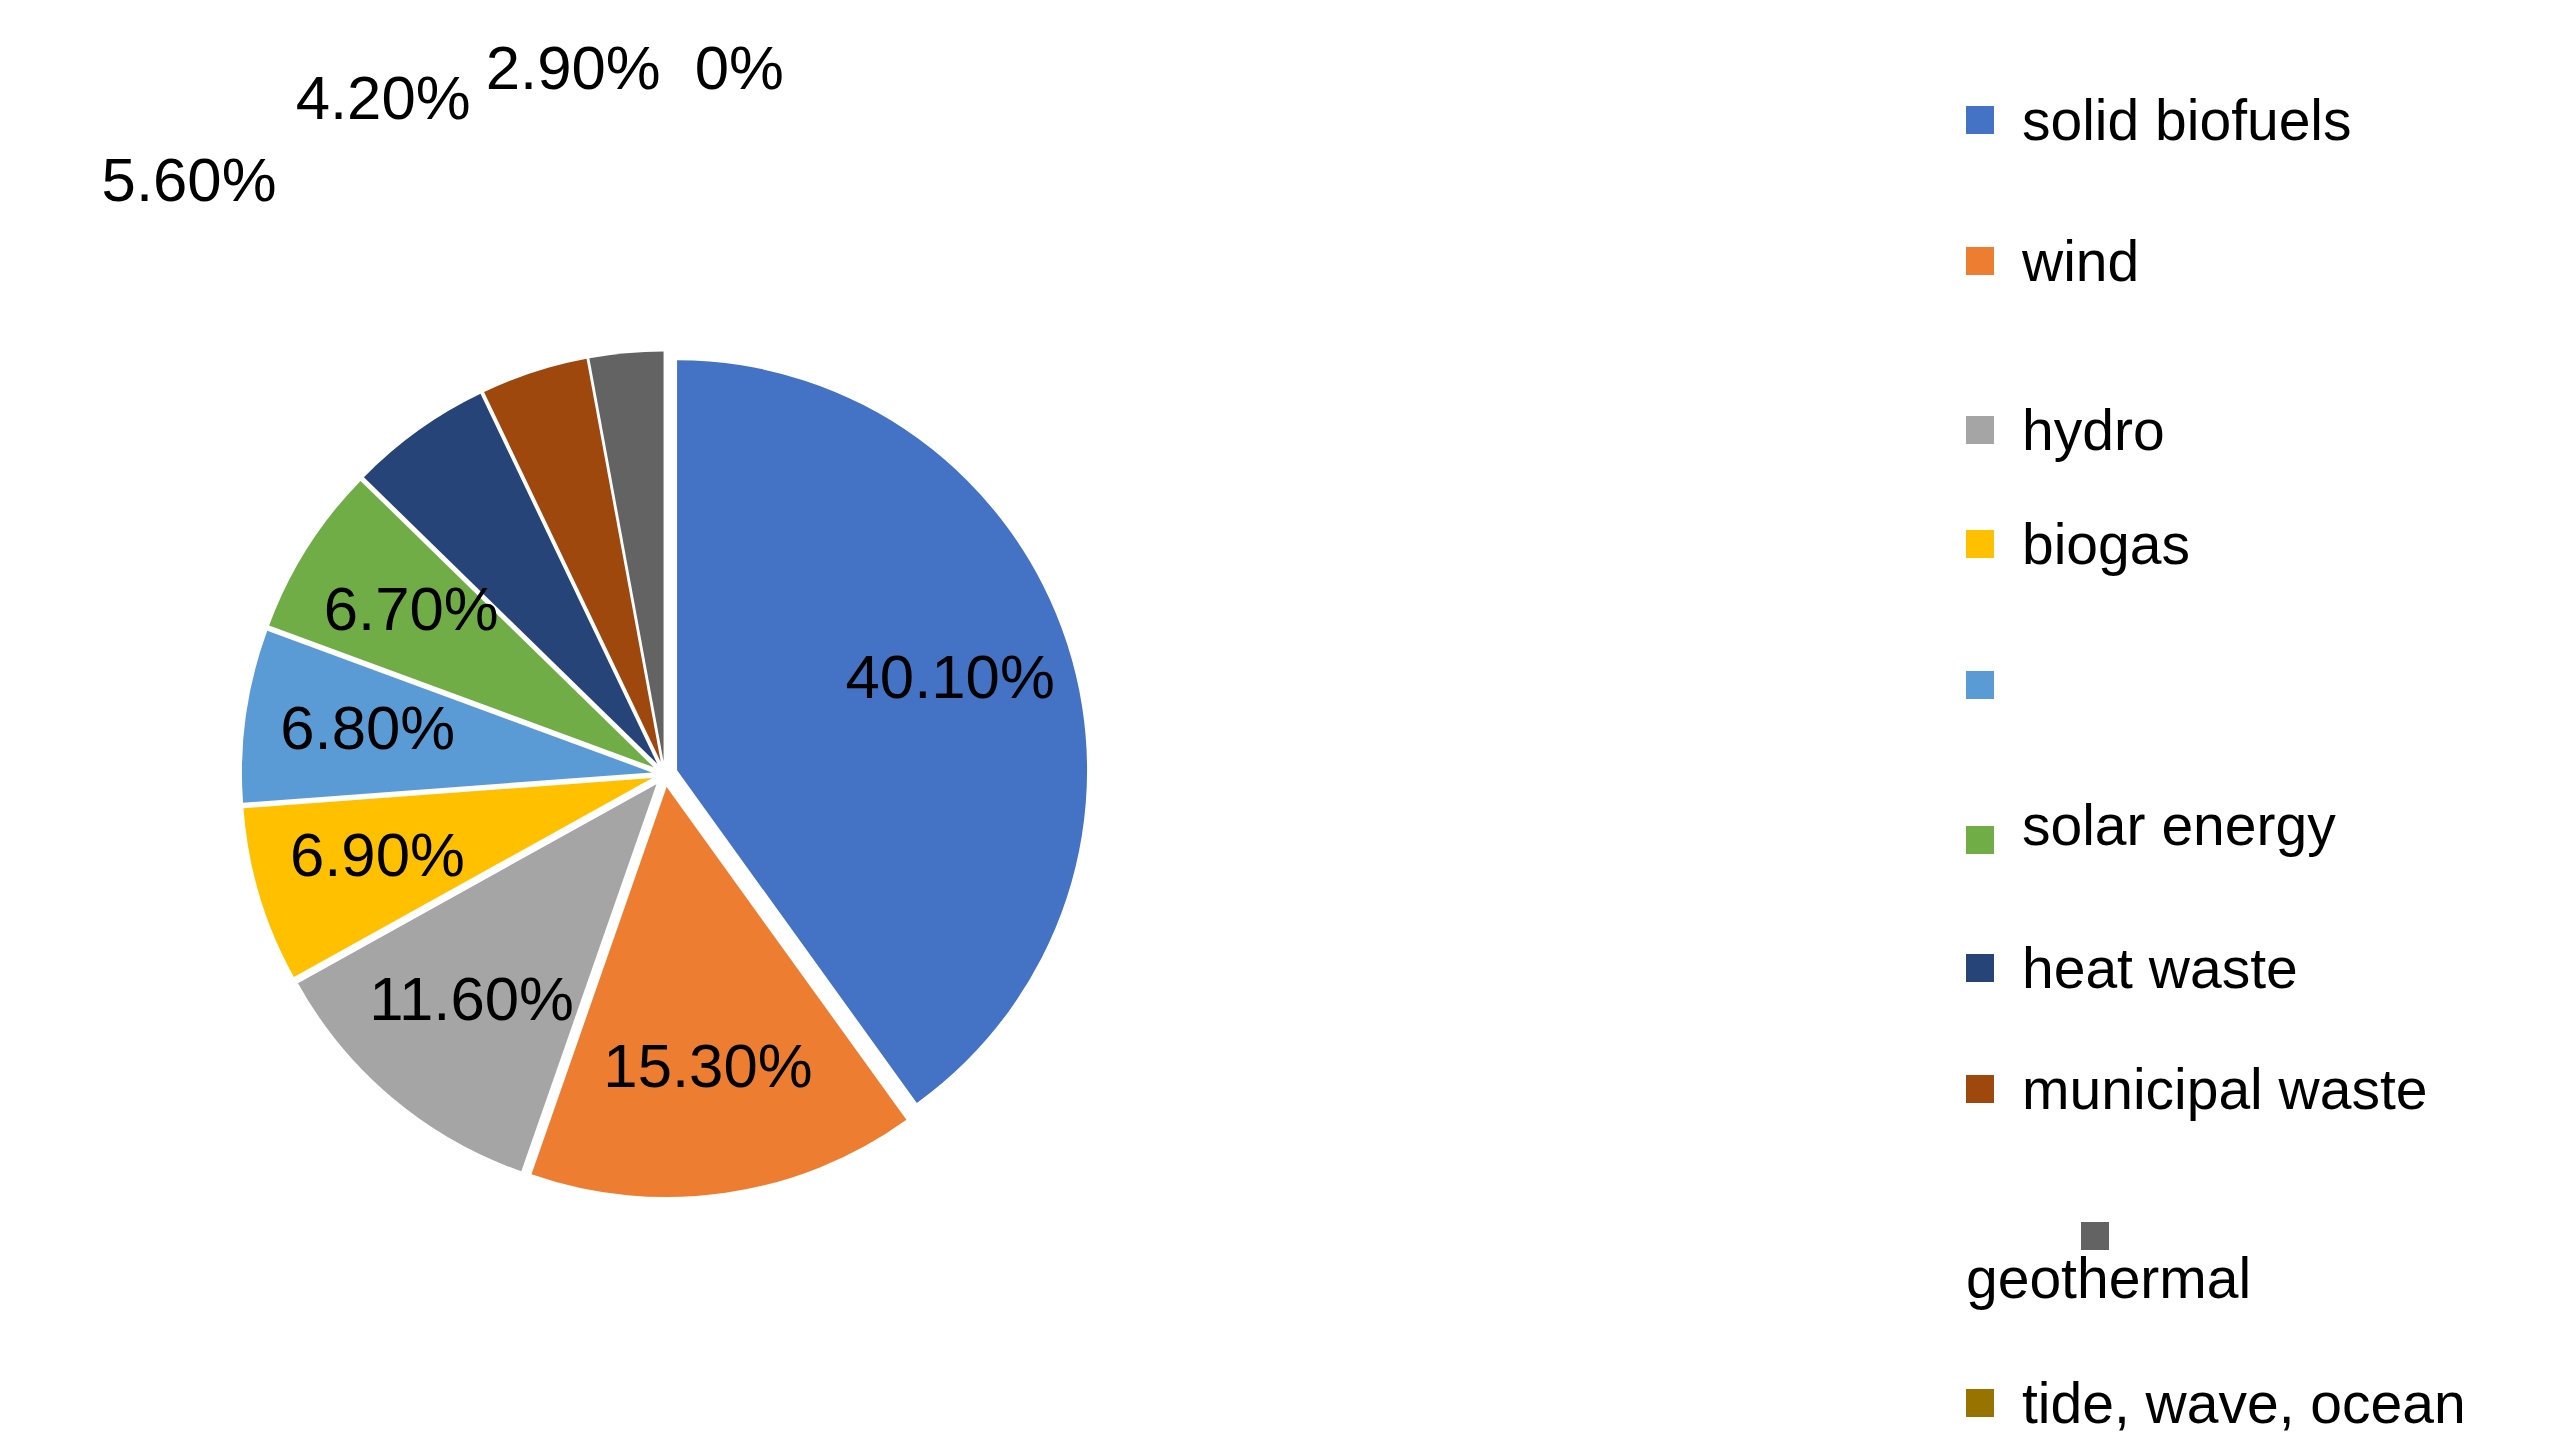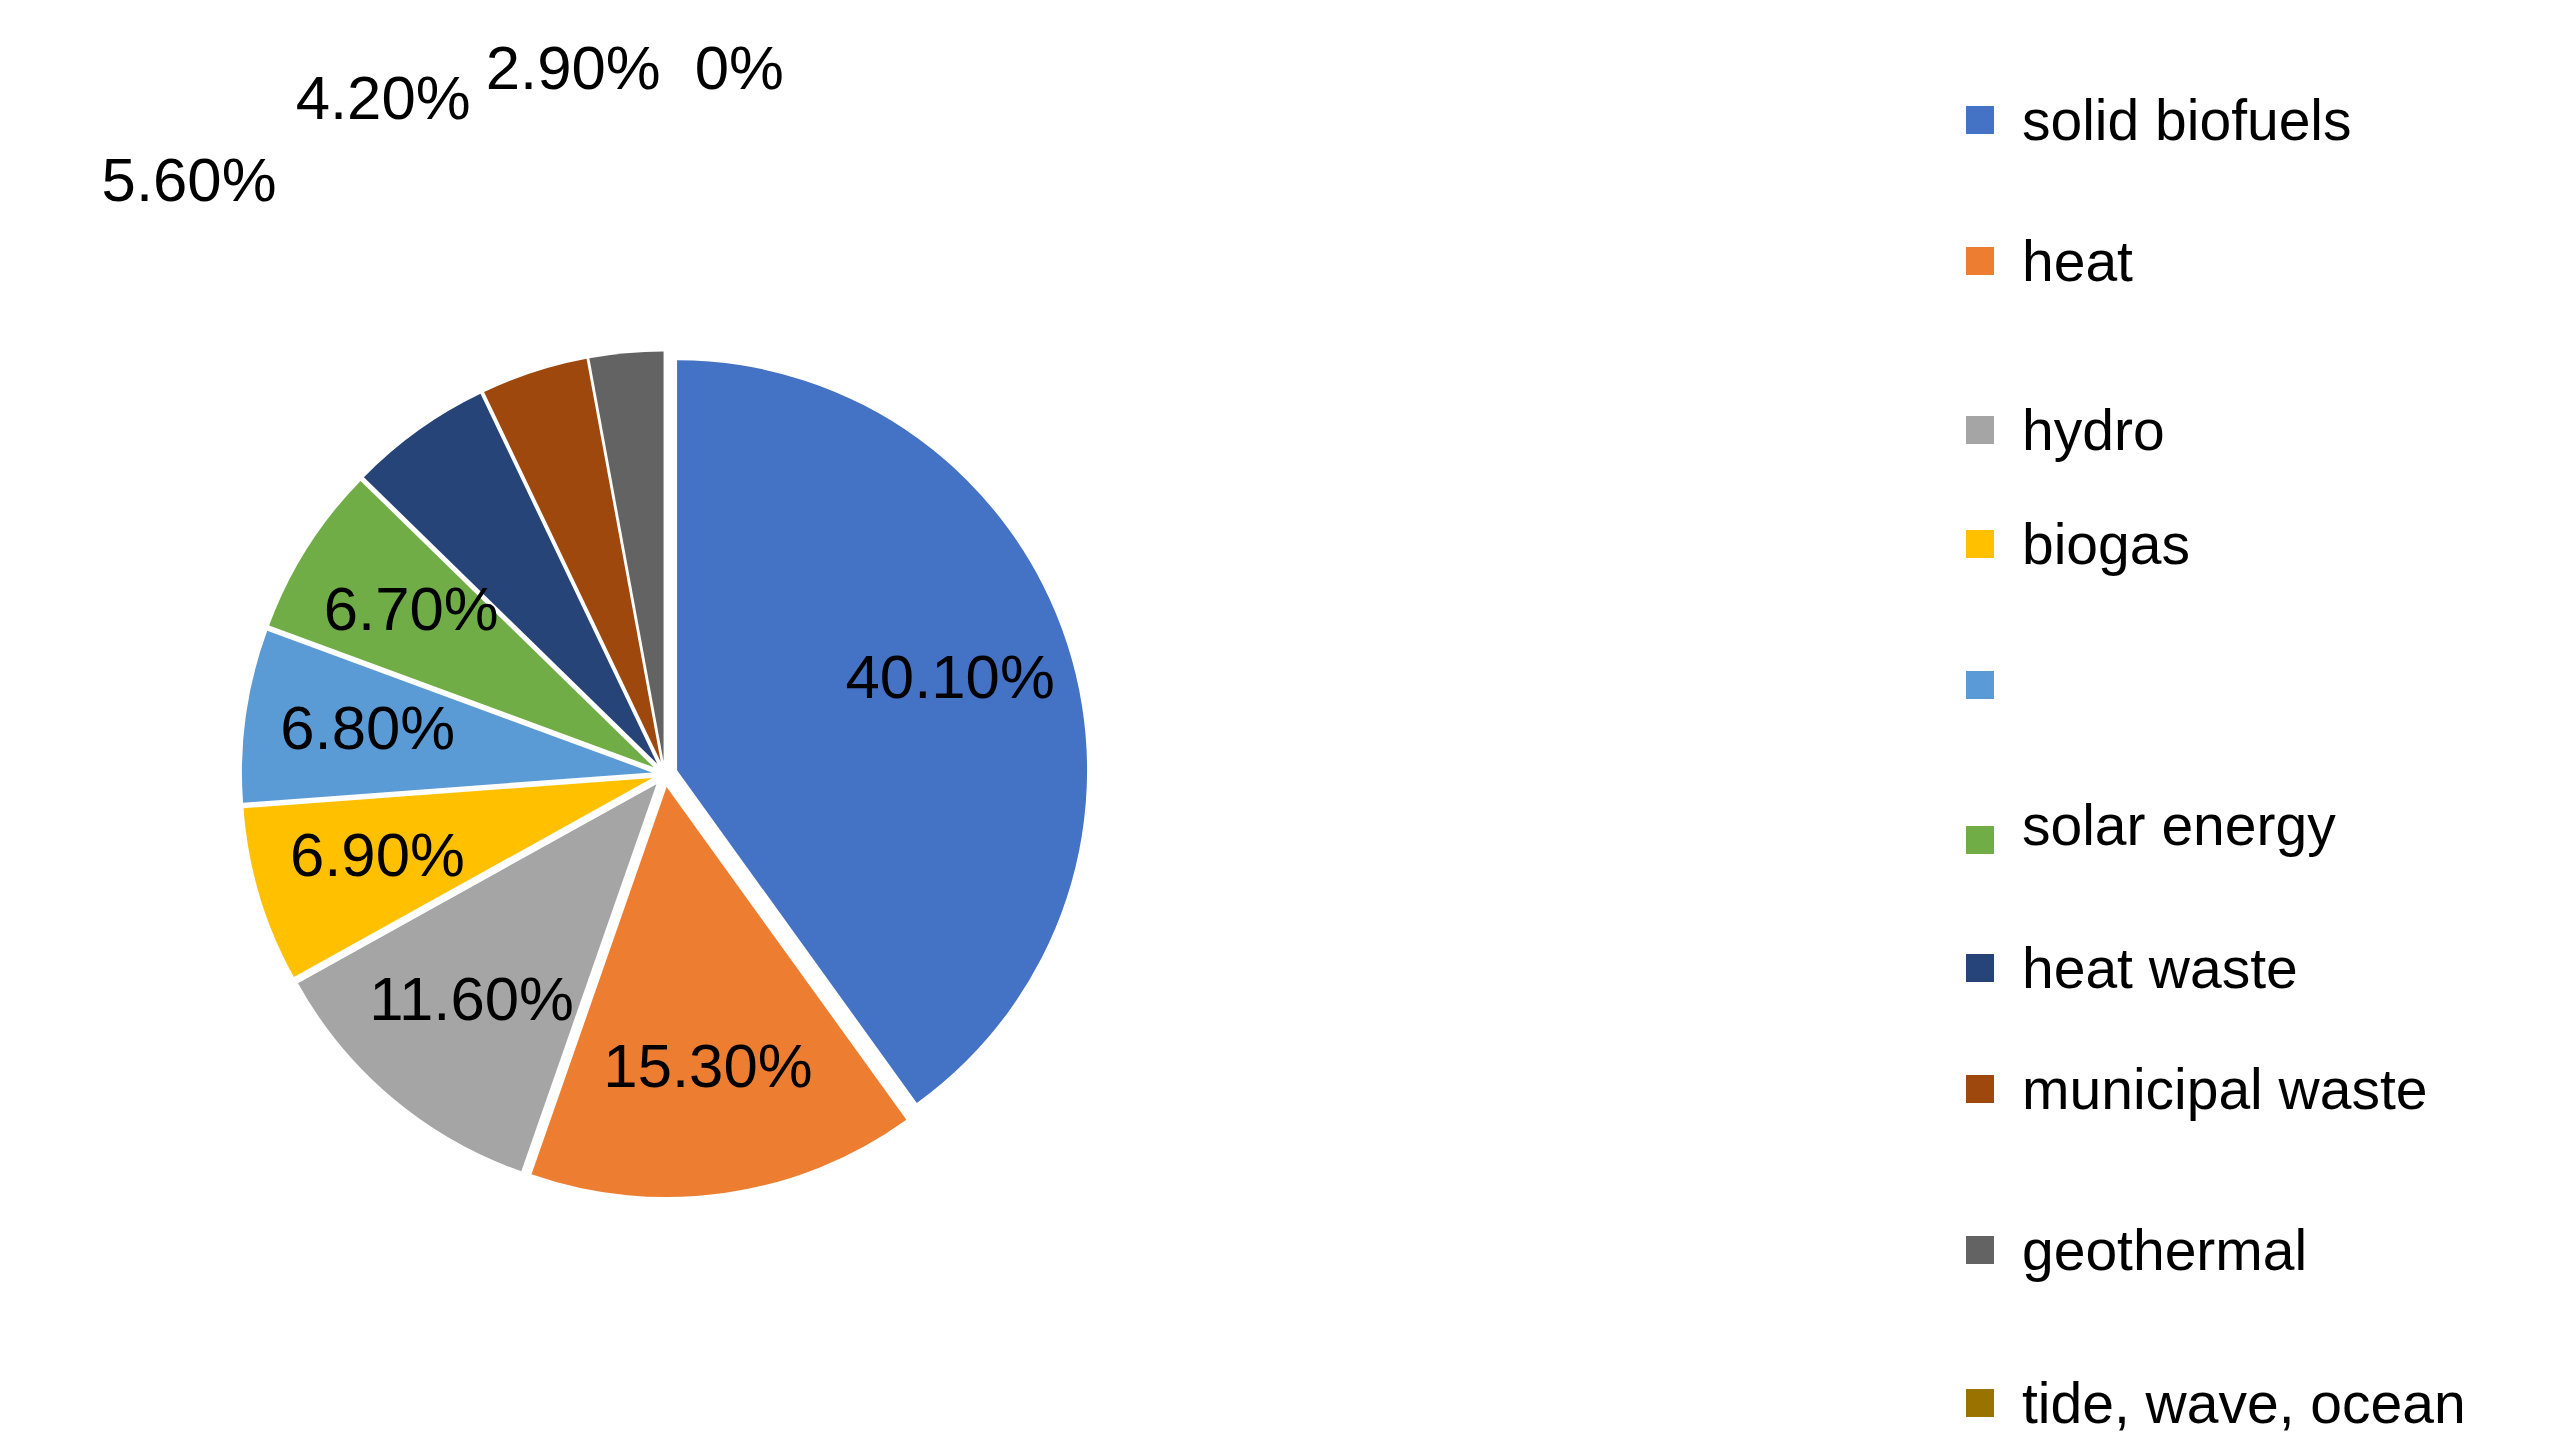--- a/index.html
+++ b/index.html
@@ -116,21 +116,21 @@
     </svg>
   </div>
 
   <div id="legend">
       <div class="legend-item" style="top: 0px;">
         <span class="legend-swatch" style="background: rgb(68, 114, 196);"></span>
         <span class="legend-label">solid biofuels</span>
       </div>
       <div class="legend-item" style="top: 141px;">
         <span class="legend-swatch" style="background: rgb(237, 125, 49);"></span>
-        <span class="legend-label">heat</span>
+        <span class="legend-label">wind</span>
       </div>
       <div class="legend-item" style="top: 283px; margin-top: 27px;">
         <span class="legend-swatch" style="background: rgb(165, 165, 165);"></span>
         <span class="legend-label">hydro</span>
       </div>
       <div class="legend-item" style="top: 424px; justify-content: flex-end;">
         <span class="legend-swatch" style="background: rgb(255, 192, 0);"></span>
         <span class="legend-label">biogas</span>
       </div>
       <div class="legend-item" style="top: 565px;">
@@ -141,21 +141,21 @@
         <span class="legend-label">solar energy</span>
       </div>
       <div class="legend-item" style="top: 848px;">
         <span class="legend-swatch" style="background: rgb(38, 68, 120);"></span>
         <span class="legend-label">heat waste</span>
       </div>
       <div class="legend-item" style="top: 969px;">
         <span class="legend-swatch" style="background: rgb(158, 72, 14);"></span>
         <span class="legend-label">municipal waste</span>
       </div>
-      <div class="legend-item" style="top: 1130px;">
+      <div class="legend-item" style="top: 1130px; flex-direction: column;">
         <span class="legend-swatch" style="background: rgb(99, 99, 99);"></span>
         <span class="legend-label">geothermal</span>
       </div>
       <div class="legend-item" style="top: 1272px; margin-top: 11px;">
         <span class="legend-swatch" style="background: rgb(153, 115, 0);"></span>
         <span class="legend-label">tide, wave, ocean</span>
       </div>
     </div>
 
 </div>

